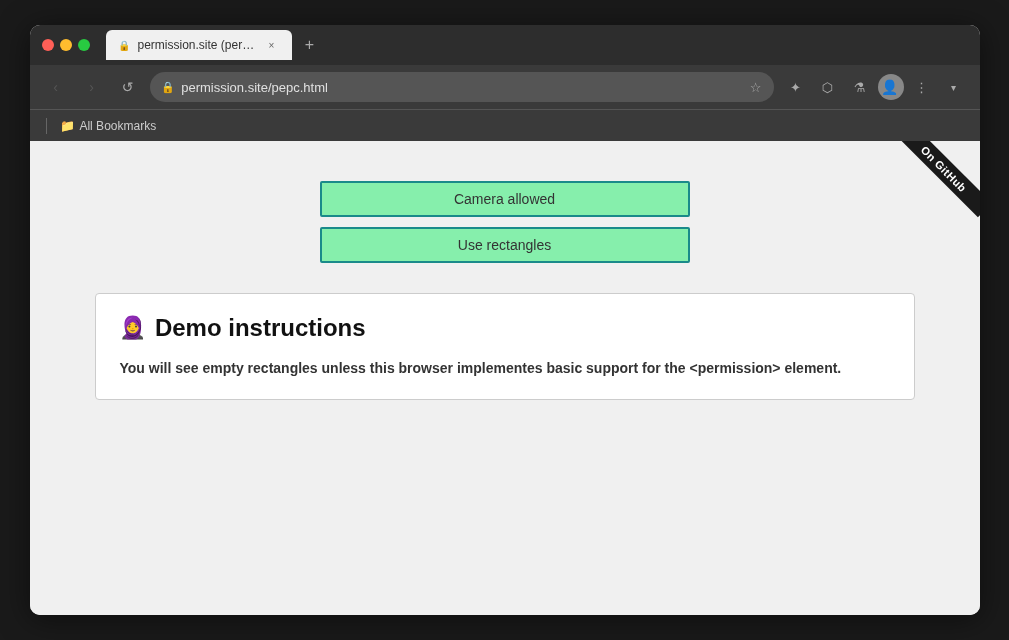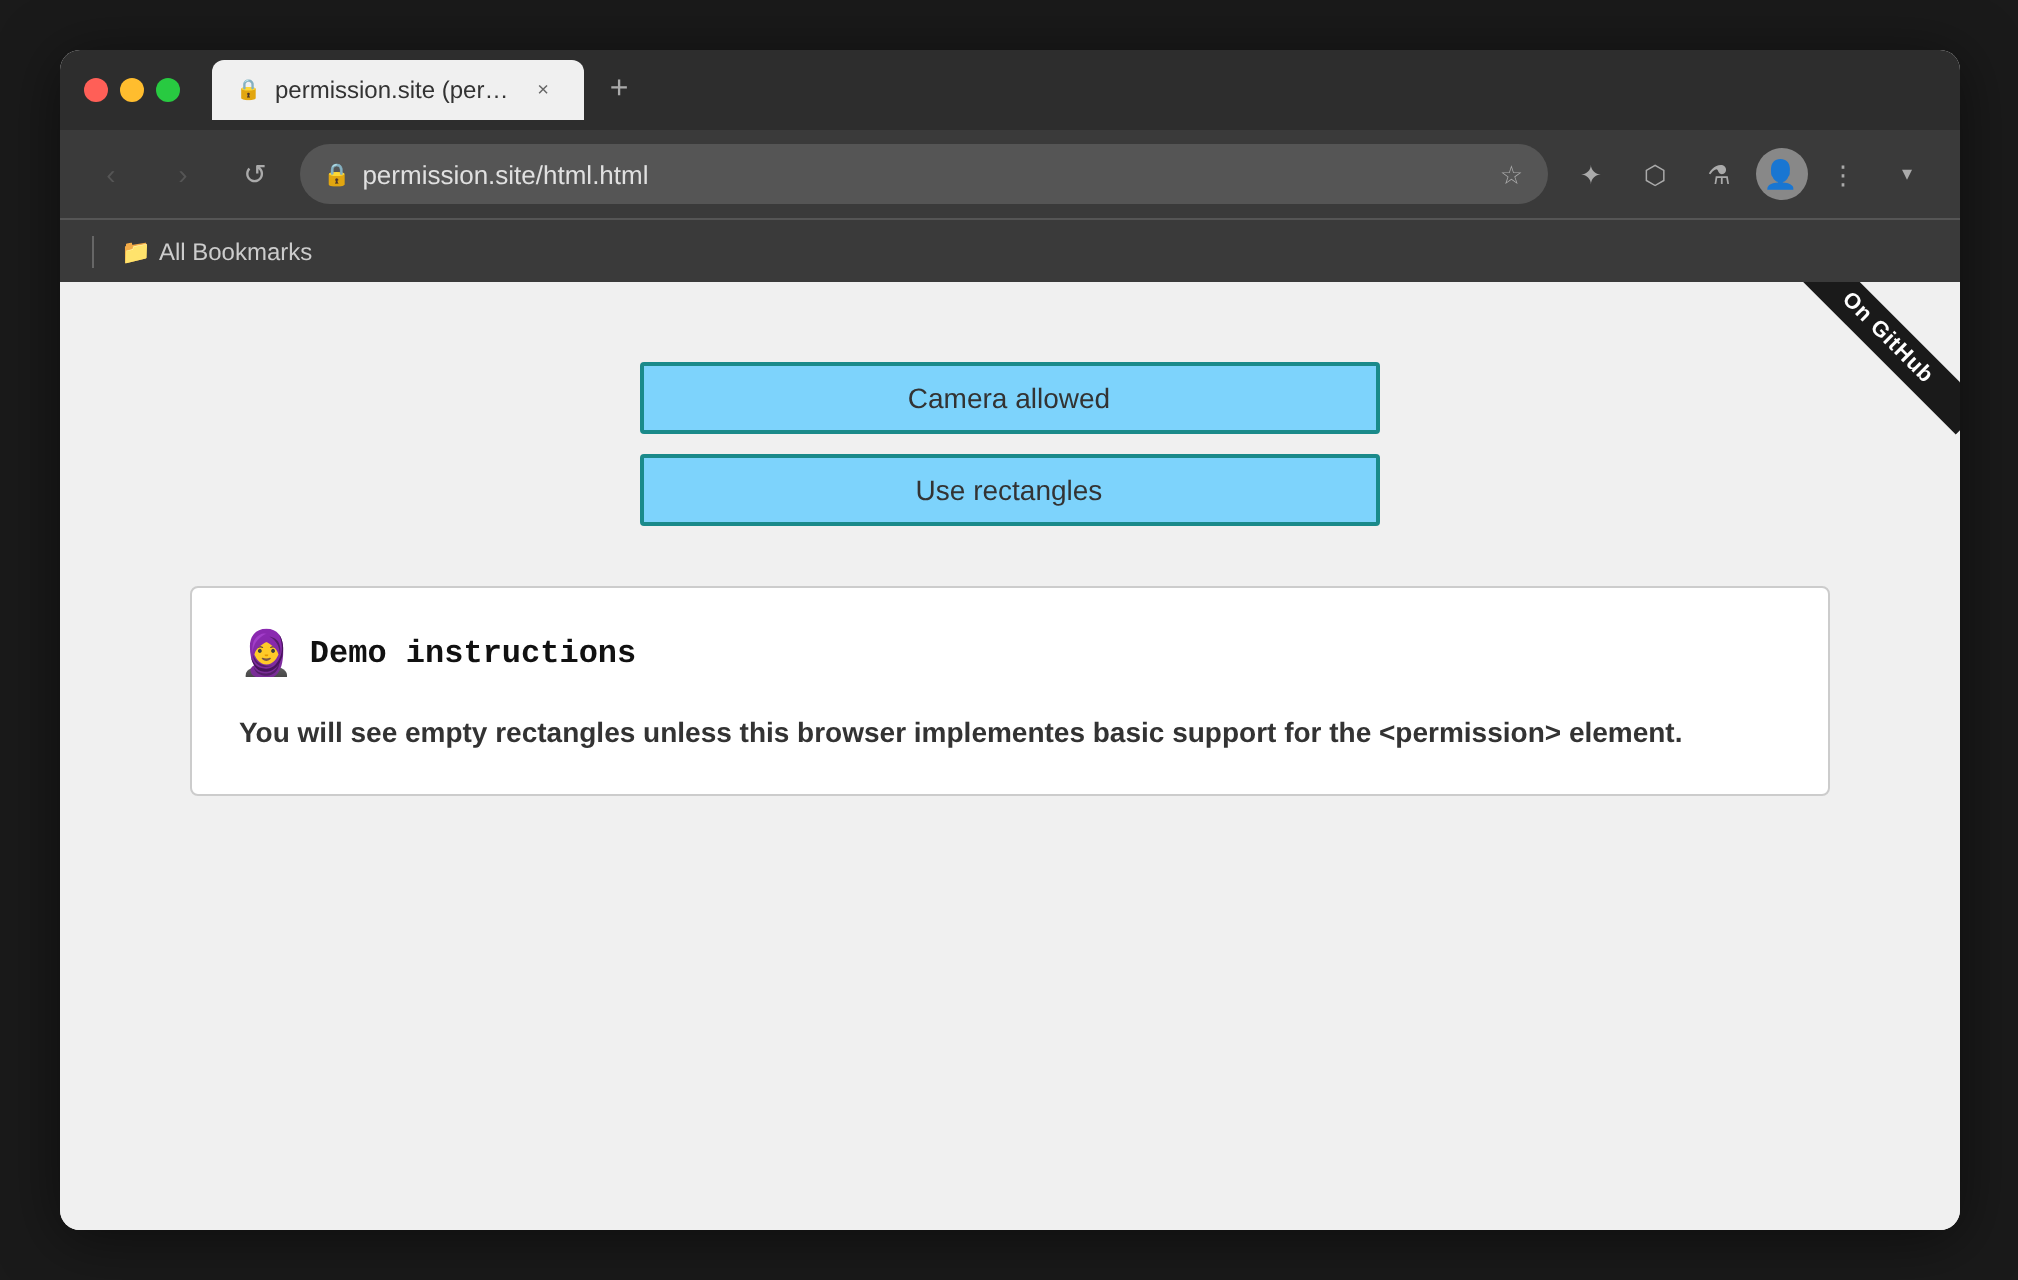--- a/index.html
+++ b/index.html
@@ -267,21 +267,21 @@
     .permission-buttons {
       display: flex;
       flex-direction: column;
       align-items: center;
       gap: 10px;
       margin-bottom: 30px;
     }
 
     .permission-btn {
       border: 2px solid #1a8a8a;
-      background: #7dd3fc;
+      background: #86efac;
       color: #333;
       padding: 8px 40px;
       font-size: 14px;
       cursor: pointer;
       border-radius: 2px;
       min-width: 370px;
       text-align: center;
     }
 
     
@@ -299,24 +299,23 @@
       align-items: center;
       gap: 8px;
       margin-bottom: 16px;
     }
 
     .demo-icon {
       font-size: 22px;
     }
 
     .demo-title {
-      font-size: 16px;
+      font-size: 24px;
       font-weight: bold;
       color: #111;
-      font-family: Liberation Mono, monospace;
     }
 
     .demo-text {
       color: #333;
       font-size: 14px;
       line-height: 1.5;
       font-weight: bold;
     }
   </style>
 </head>
@@ -345,21 +344,21 @@
       <span>‹</span>
     </div>
     <div class="nav-btn disabled">
       <span>›</span>
     </div>
     <div class="nav-btn">
       <span>↺</span>
     </div>
     <div class="address-bar">
       <span class="address-icon">🔒</span>
-      <span class="address-text">permission.site/html.html</span>
+      <span class="address-text">permission.site/pepc.html</span>
       <span class="address-star">☆</span>
     </div>
     <div class="nav-actions">
       <div class="nav-action-btn">
         <span>✦</span>
       </div>
       <div class="nav-action-btn">
         <span style="font-size:13px;">⬡</span>
       </div>
       <div class="nav-action-btn">

